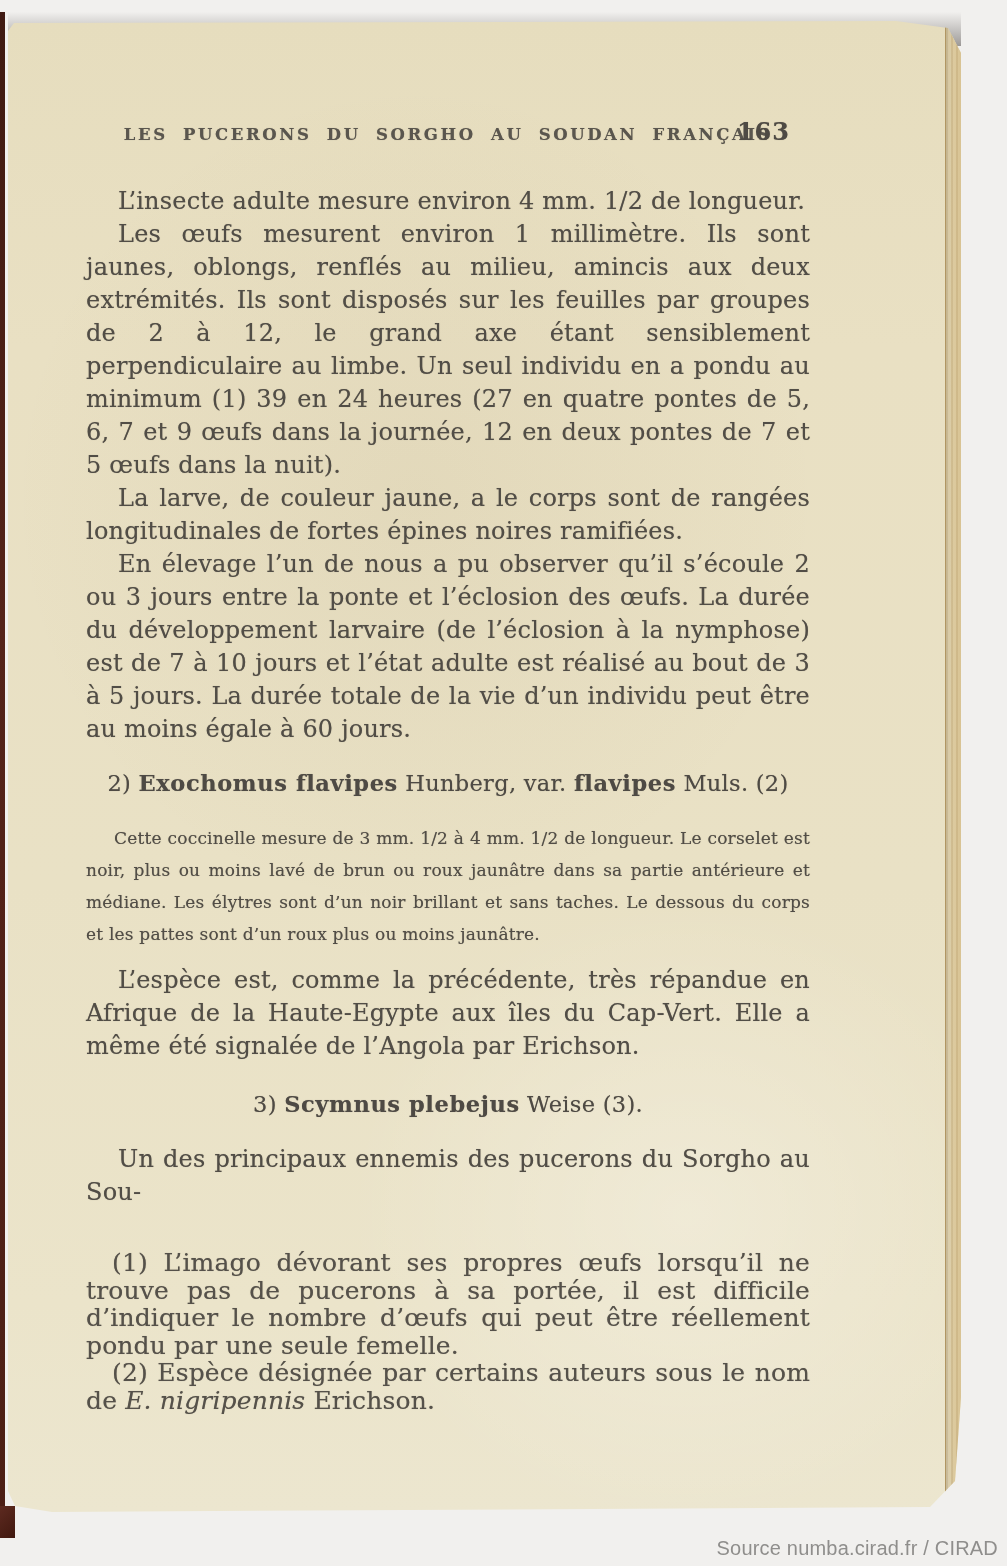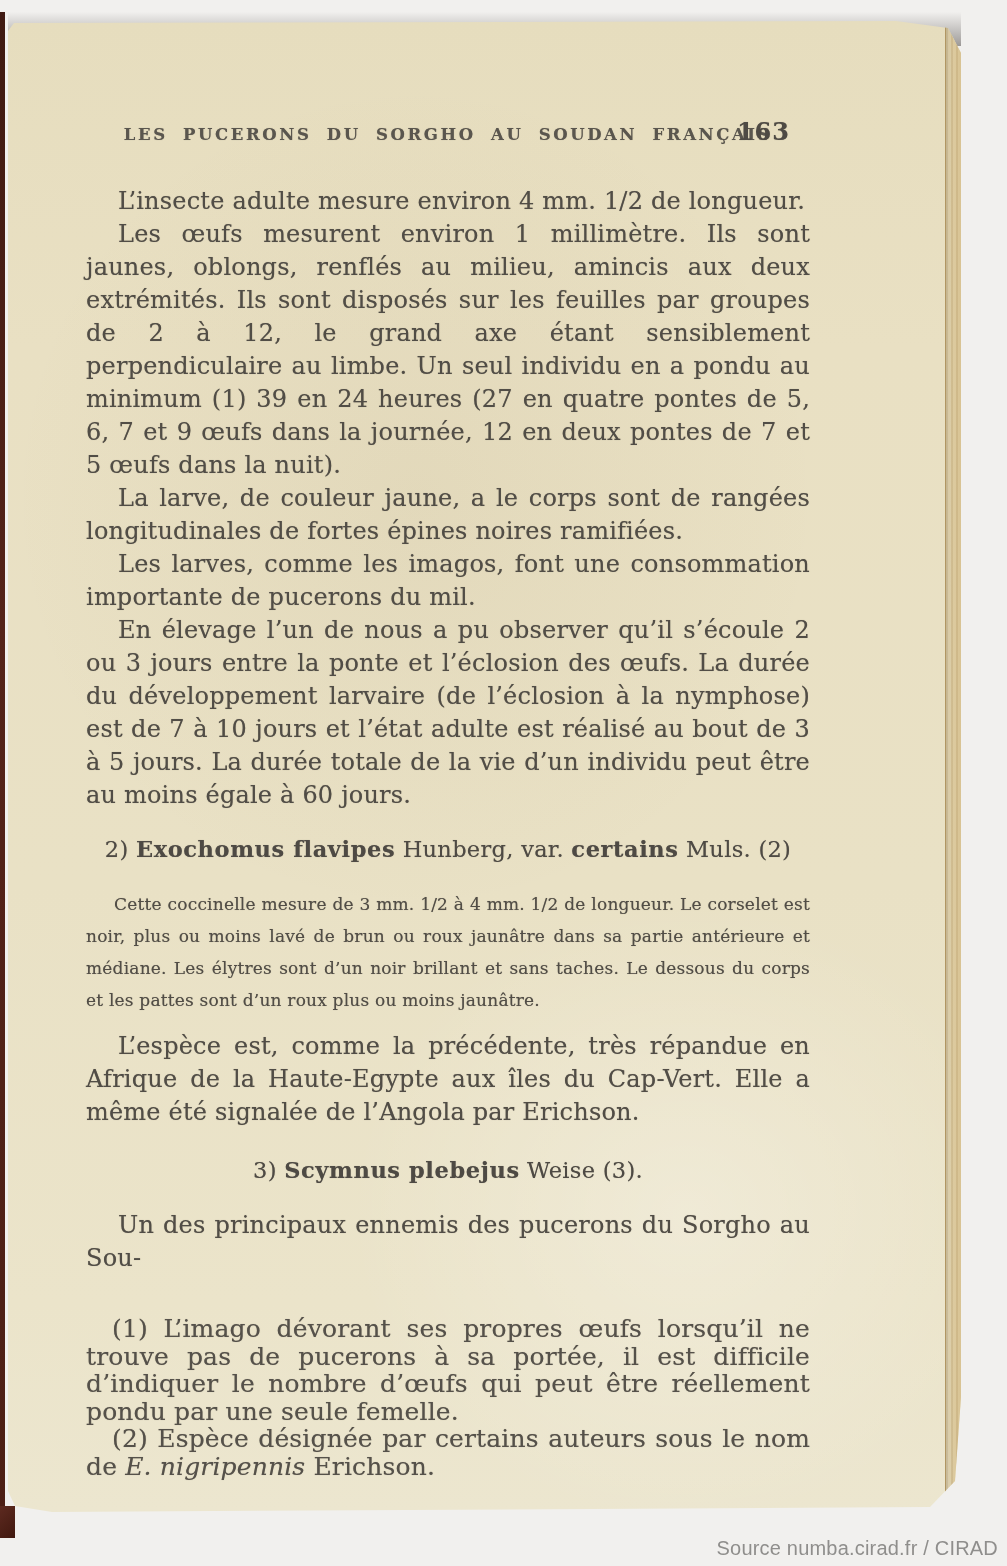--- a/index.html
+++ b/index.html
@@ -106,24 +106,23 @@
 
       <div class="running-header">
         <span class="running-title">LES PUCERONS DU SORGHO AU SOUDAN FRANÇAIS</span>
         <span class="page-number">163</span>
       </div>
 
       <div class="body-text">
         <p class="para">L’insecte adulte mesure environ 4 mm. 1/2 de longueur.</p>
         <p class="para">Les œufs mesurent environ 1 millimètre. Ils sont jaunes, oblongs, renflés au milieu, amincis aux deux extrémités. Ils sont disposés sur les feuilles par groupes de 2 à 12, le grand axe étant sensiblement perpendiculaire au limbe. Un seul individu en a pondu au minimum (1) 39 en 24 heures (27 en quatre pontes de 5, 6, 7 et 9 œufs dans la journée, 12 en deux pontes de 7 et 5 œufs dans la nuit).</p>
         <p class="para">La larve, de couleur jaune, a le corps sont de rangées longitudinales de fortes épines noires ramifiées.</p>
-        <p class="para">Les larves, comme les imagos, font une consommation importante de pucerons du mil.</p>
         <p class="para">En élevage l’un de nous a pu observer qu’il s’écoule 2 ou 3 jours entre la ponte et l’éclosion des œufs. La durée du développement larvaire (de l’éclosion à la nymphose) est de 7 à 10 jours et l’état adulte est réalisé au bout de 3 à 5 jours. La durée totale de la vie d’un individu peut être au moins égale à 60 jours.</p>
 
-        <p class="species-heading"><span>2) </span><span class="bold">Exochomus flavipes</span><span> Hunberg, var. </span><span class="bold">certains</span><span> Muls. (2)</span></p>
+        <p class="species-heading"><span>2) </span><span class="bold">Exochomus flavipes</span><span> Hunberg, var. </span><span class="bold">flavipes</span><span> Muls. (2)</span></p>
 
         <p class="section-para">Cette coccinelle mesure de 3 mm. 1/2 à 4 mm. 1/2 de longueur. Le corselet est noir, plus ou moins lavé de brun ou roux jaunâtre dans sa partie antérieure et médiane. Les élytres sont d’un noir brillant et sans taches. Le dessous du corps et les pattes sont d’un roux plus ou moins jaunâtre.</p>
         <p class="para para-gap">L’espèce est, comme la précédente, très répandue en Afrique de la Haute-Egypte aux îles du Cap-Vert. Elle a même été signalée de l’Angola par Erichson.</p>
 
         <p class="species-heading h3-block"><span>3) </span><span class="bold">Scymnus plebejus</span><span> Weise (3).</span></p>
 
         <p class="para">Un des principaux ennemis des pucerons du Sorgho au Sou-</p>
 
         <div class="footnotes">
           <p class="footnote">(1) L’imago dévorant ses propres œufs lorsqu’il ne trouve pas de pucerons à sa portée, il est difficile d’indiquer le nombre d’œufs qui peut être réellement pondu par une seule femelle.</p>

